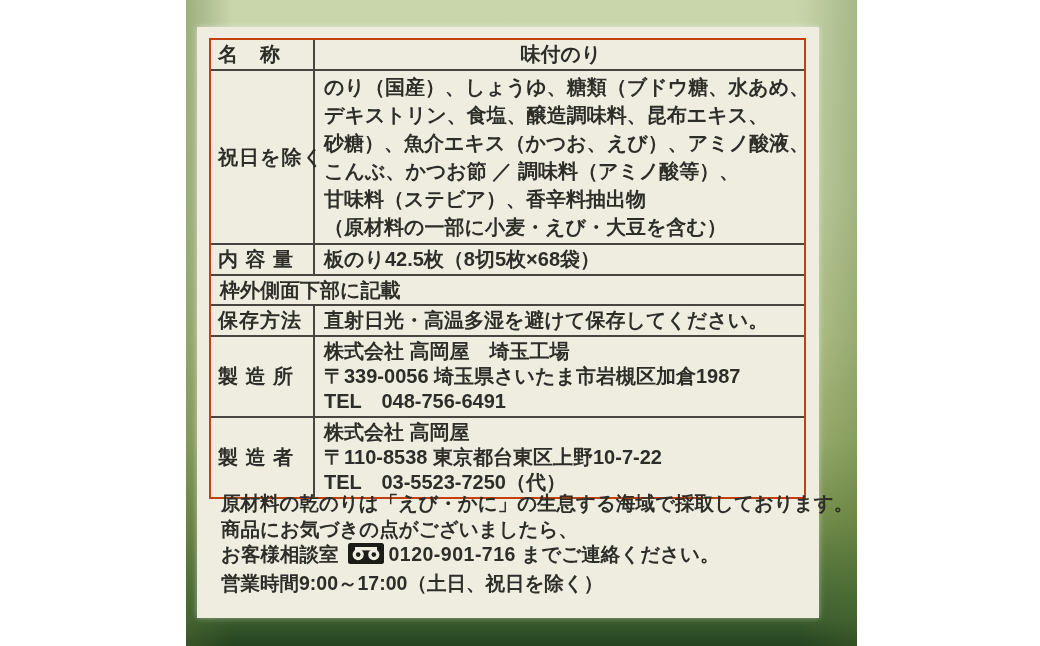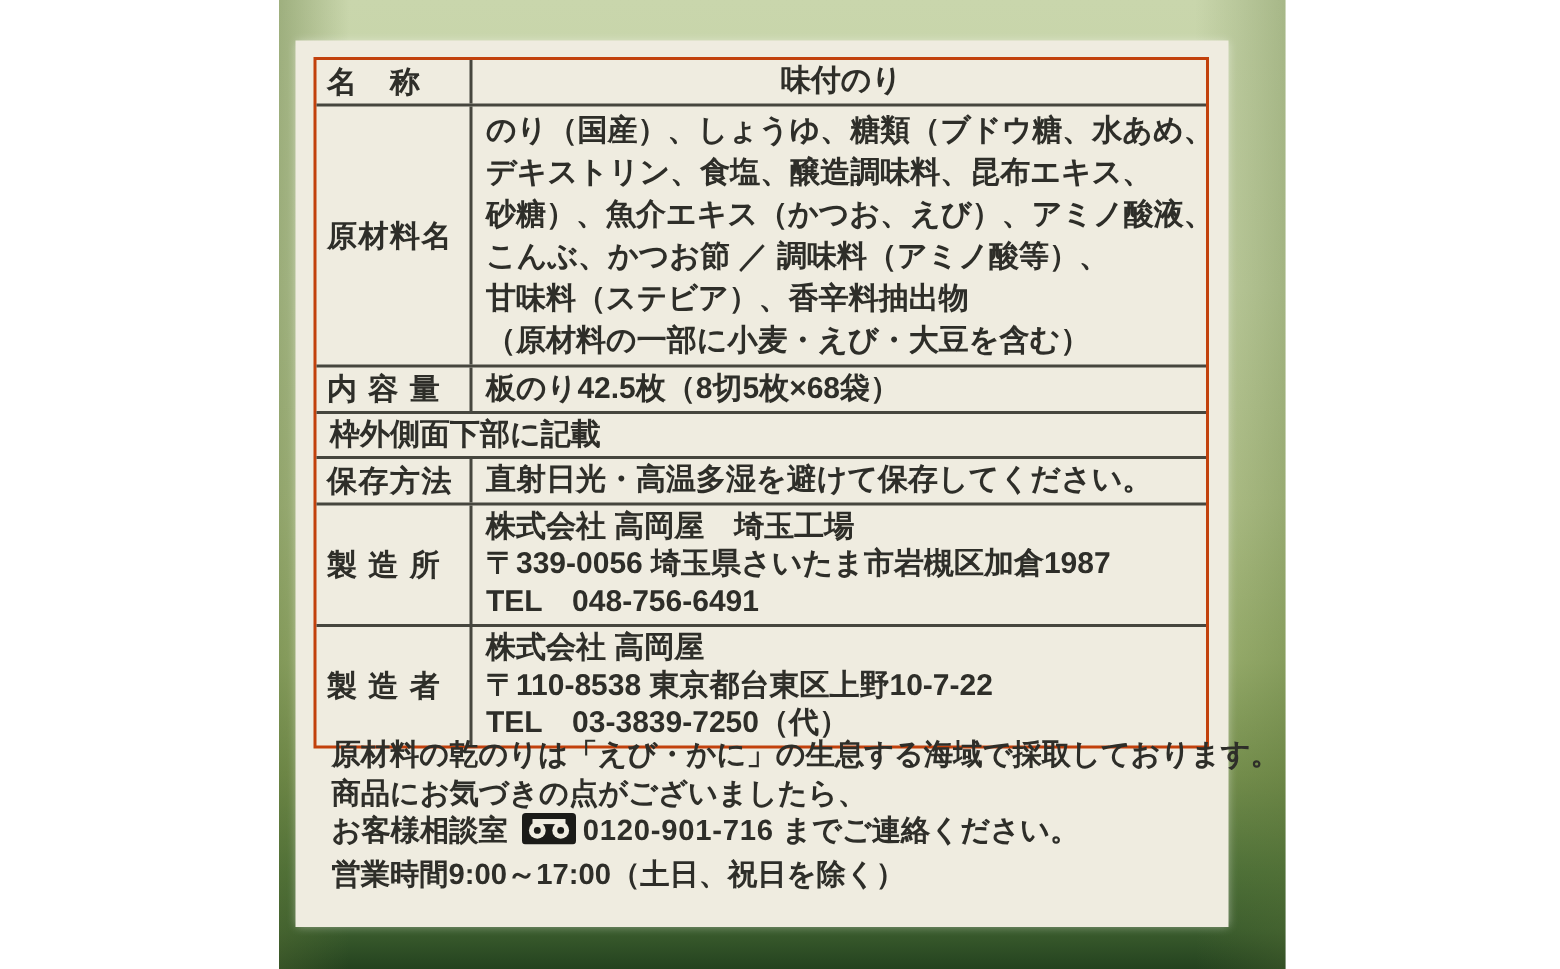--- a/index.html
+++ b/index.html
@@ -95,21 +95,21 @@
       <div class="spec-table">
 
         <div class="tr r-name row-name">
           <div class="th">名　称</div>
           <div class="td">
             <div class="line">味付のり</div>
           </div>
         </div>
 
         <div class="tr r-ingred">
-          <div class="th">原材料名</div>
+          <div class="th">祝日を除く</div>
           <div class="td">
             <div class="line">のり（国産）、しょうゆ、糖類（ブドウ糖、水あめ、</div>
             <div class="line">デキストリン、食塩、醸造調味料、昆布エキス、</div>
             <div class="line">砂糖）、魚介エキス（かつお、えび）、アミノ酸液、</div>
             <div class="line">こんぶ、かつお節 ／ 調味料（アミノ酸等）、</div>
             <div class="line">甘味料（ステビア）、香辛料抽出物</div>
             <div class="line">（原材料の一部に小麦・えび・大豆を含む）</div>
           </div>
         </div>
 
@@ -140,21 +140,21 @@
             <div class="line">〒339-0056 埼玉県さいたま市岩槻区加倉1987</div>
             <div class="line">TEL　048-756-6491</div>
           </div>
         </div>
 
         <div class="tr r-maker row-maker">
           <div class="th">製 造 者</div>
           <div class="td">
             <div class="line">株式会社 高岡屋</div>
             <div class="line">〒110-8538 東京都台東区上野10-7-22</div>
-            <div class="line">TEL　03-3839-7250（代）</div>
+            <div class="line">TEL　03-5523-7250（代）</div>
           </div>
         </div>
 
       </div>
 
       <div class="notes">
         <div class="nline">原材料の乾のりは「えび・かに」の生息する海域で採取しております。</div>
         <div class="nline">商品にお気づきの点がございましたら、</div>
         <div class="nline"><span>お客様相談室</span><span class="freedial"><svg width="36" height="21" viewBox="0 0 36 21">
                 <rect x="0" y="0" width="36" height="21" rx="2.5" fill="#1b1b18"></rect>

